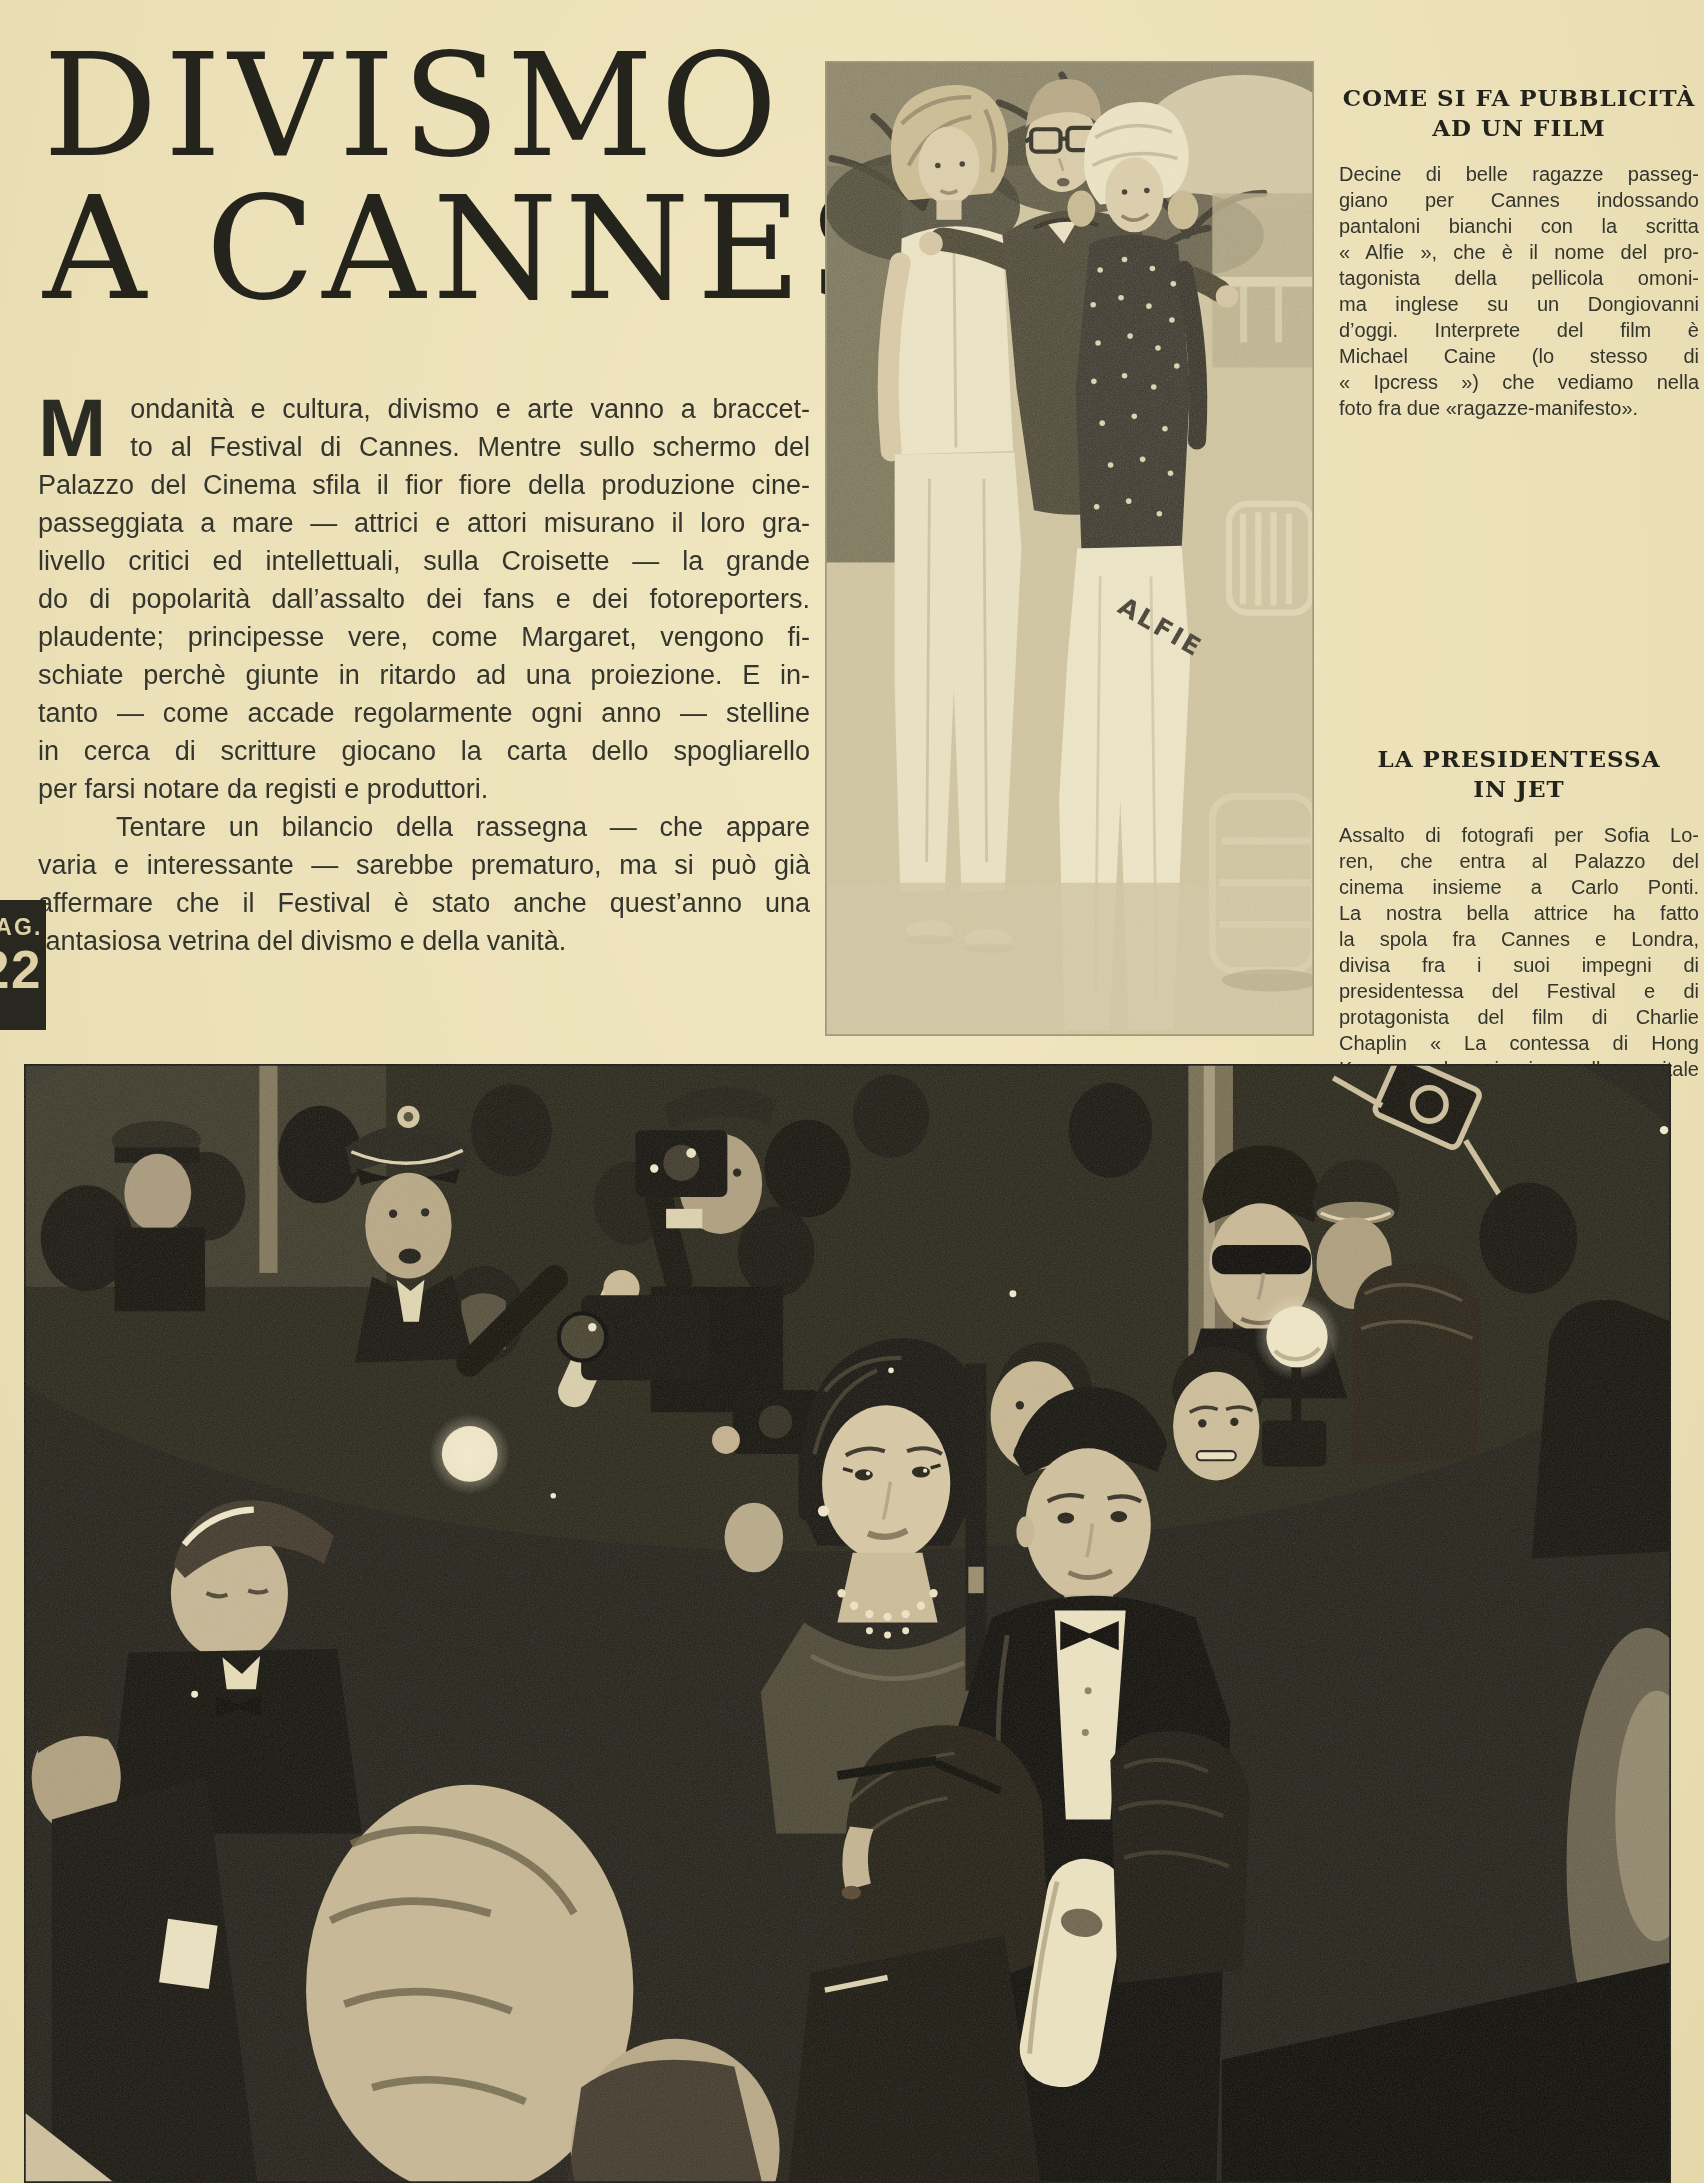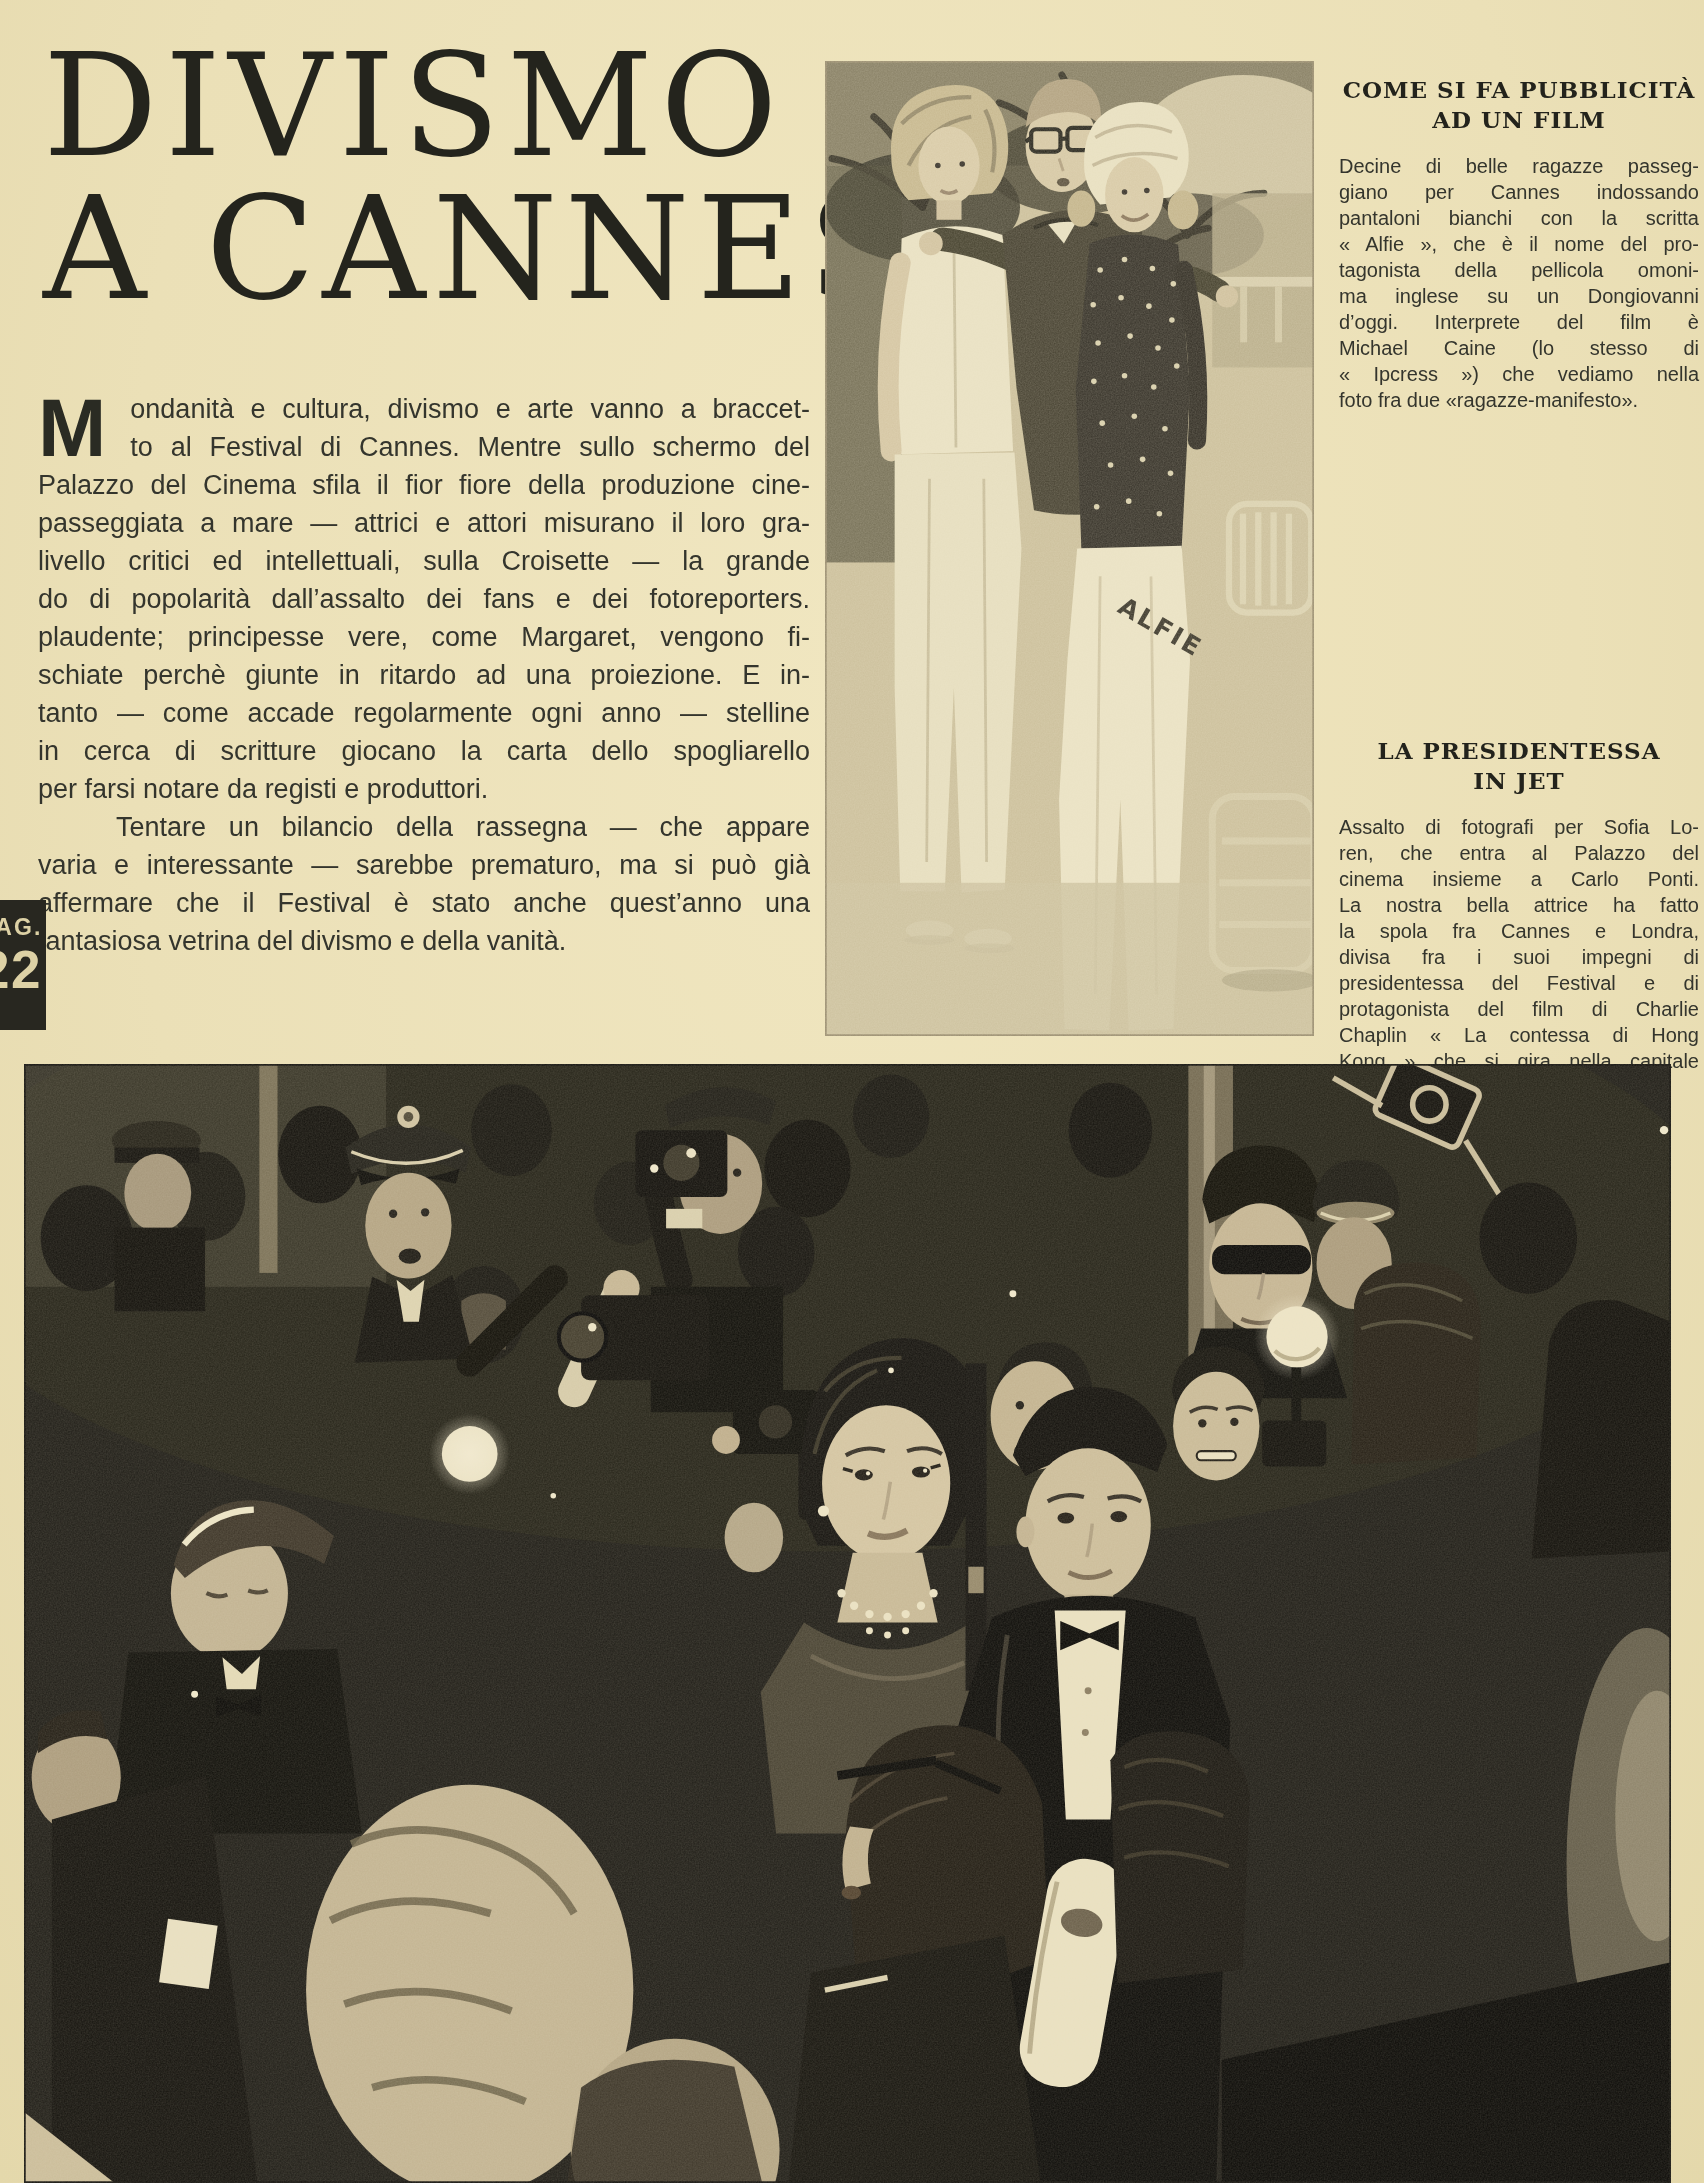--- a/index.html
+++ b/index.html
@@ -28,21 +28,21 @@
     padding:4.2px 24px 0 0; color:#2a2b23;
   }
   .line { text-align:justify; text-align-last:justify; }
   .line:last-child { text-align-last:left; }
   .para2 .line:first-child { padding-left:78px; box-sizing:border-box; }
   
   .sb { position:absolute; left:1339px; width:360px; color:#34352d; }
   .sb-title {
     font-family:"DejaVu Serif","Liberation Serif",serif; font-weight:700;
     font-size:23px; line-height:30px; letter-spacing:1px;
-    text-align:center; color:#23231c; margin:8px 0 18px 0;
+    text-align:center; color:#23231c; margin:16px 0 18px 0;
   }
   .sb-body { font-size:20px; line-height:26px; }
   .sb1 { top:67px; } .sb2 { top:728px; }
   
   .badge {
     position:absolute; left:-24px; top:900px; width:70px; height:130px;
     background:#282720; color:#ddd1a5; text-align:center; font-weight:700;
   }
   .badge-l1 { font-size:23px; letter-spacing:2.1px; margin-top:14px; }
   .badge-l2 { font-size:53px; line-height:58px; letter-spacing:1.4px; }

